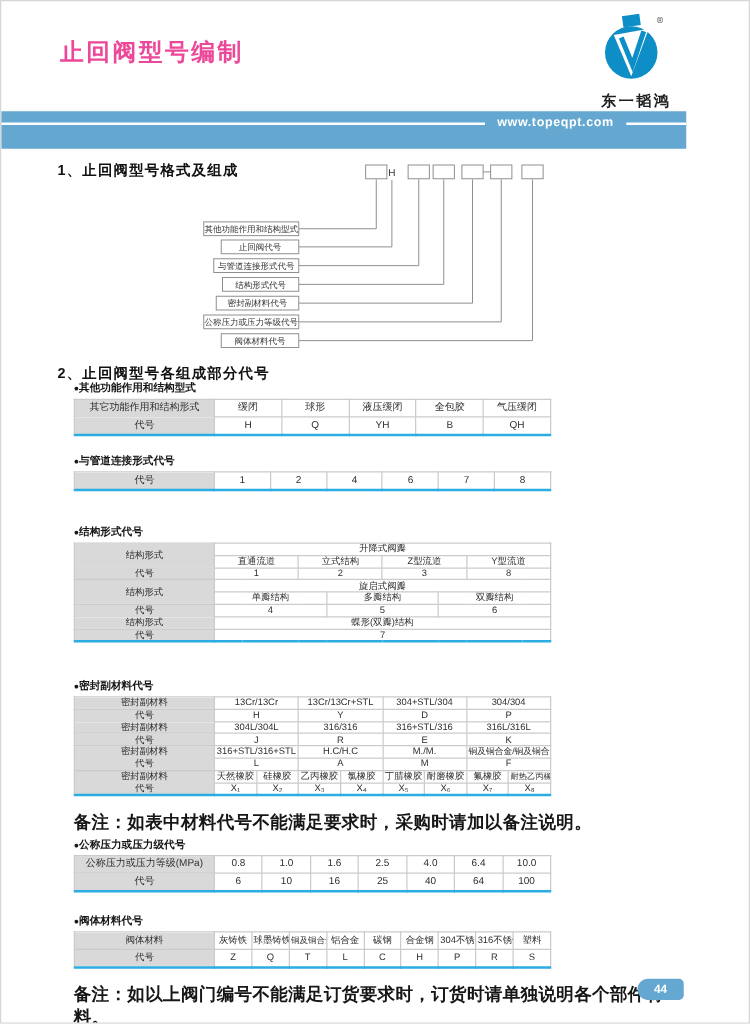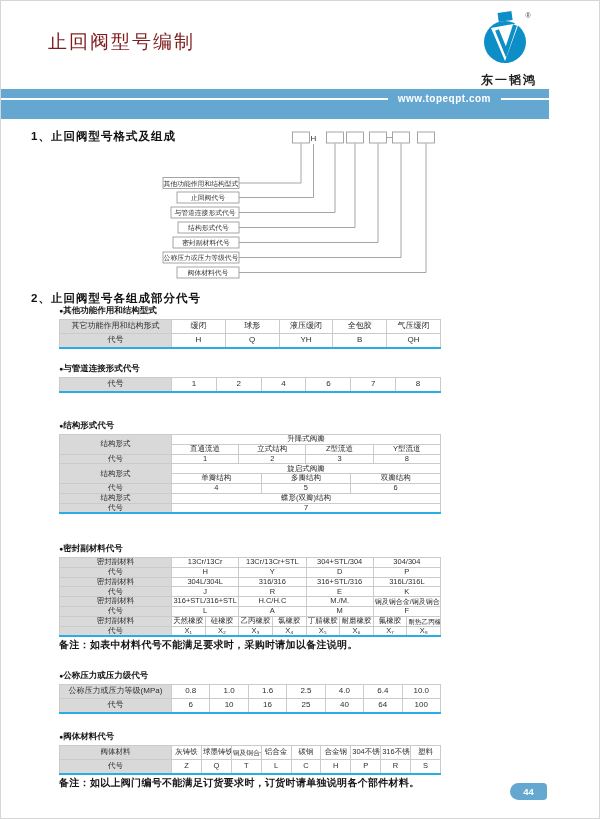--- a/index.html
+++ b/index.html
@@ -2,48 +2,48 @@
 <html><head>
 <meta charset="utf-8">
 <style>
   html,body{margin:0;padding:0;background:#eee;}
   .page{
     position:relative;width:600px;height:819px;margin:0 auto;background:#fff;
     border:1px solid #d6d6d6;box-sizing:border-box;overflow:hidden;
     font-family:"Liberation Sans","DejaVu Sans",sans-serif;color:#2b2b2b;
   }
   
-  .title{position:absolute;left:47px;top:28px;font-size:19px;font-weight:normal;color:#7f1d1d;letter-spacing:2px;}
+  .title{position:absolute;left:47px;top:28px;font-size:19px;font-weight:bold;color:#ec4899;letter-spacing:2px;}
   .logo-wrap{position:absolute;right:40px;top:10px;width:78px;}
   .brand{font-size:12px;font-weight:bold;color:#1e1e1e;letter-spacing:2px;margin-top:1px;}
   
   .banner{position:absolute;left:0;top:88px;width:548px;height:30px;background:#64A8D2;}
   .banner-line{position:absolute;left:0;top:9px;width:100%;height:2px;background:#ffffff;}
   .banner-site{position:absolute;right:48px;top:3px;background:#64A8D2;padding:0 10px;
     color:#fff;font-size:10px;font-weight:bold;line-height:14px;letter-spacing:.5px;}
   
-  .sec-h{position:absolute;left:30px;font-size:11.5px;font-weight:bold;color:#111;letter-spacing:1px;}
+  .sec-h{position:absolute;left:45px;font-size:11.5px;font-weight:bold;color:#111;letter-spacing:1px;}
   
   .diagram{position:absolute;left:0;top:124px;}
   .diagram rect{fill:#fff;stroke:#8f8f8f;stroke-width:.8;}
   .diagram text{fill:#333;}
   .diagram polyline, .diagram line{fill:none;stroke:#8f8f8f;stroke-width:.8;}
   .lbl-txt{font-size:6.8px;}
   
   .tblock{position:absolute;left:58px;width:484px;}
   .bullet{font-size:8.5px;font-weight:bold;color:#161616;margin-bottom:2px;}
   .bullet::before{content:"\25CF ";font-size:7px;}
   table.ctab{border-collapse:collapse;table-layout:fixed;width:382px;font-size:8px;color:#2e2e2e;
     border-bottom:2px solid #2BACE2;}
   table.ctab td{border:1px solid #cbcbcb;text-align:center;vertical-align:middle;
     padding:0 1px;height:13px;line-height:1.1;overflow:hidden;white-space:nowrap;}
   table.ctab td.lbl{background:#d9d9d9;}
   table.rows8 td{height:8.8px;font-size:7.5px;}
   table.small td{font-size:7.5px;}
-  .note{font-size:10px;font-weight:bold;color:#161616;margin-top:1px;letter-spacing:.3px;}
+  .note{font-size:14px;font-weight:bold;color:#161616;margin-top:12px;letter-spacing:.3px;}
   
   .badge{position:absolute;left:509px;top:782px;width:37px;height:17px;background:#64A8D2;
     border-radius:9px 4px 4px 9px;color:#fff;font-size:9.5px;font-weight:bold;
     text-align:center;line-height:17px;}
 </style>
 </head>
 <body>
 
 <div class="page">
 

